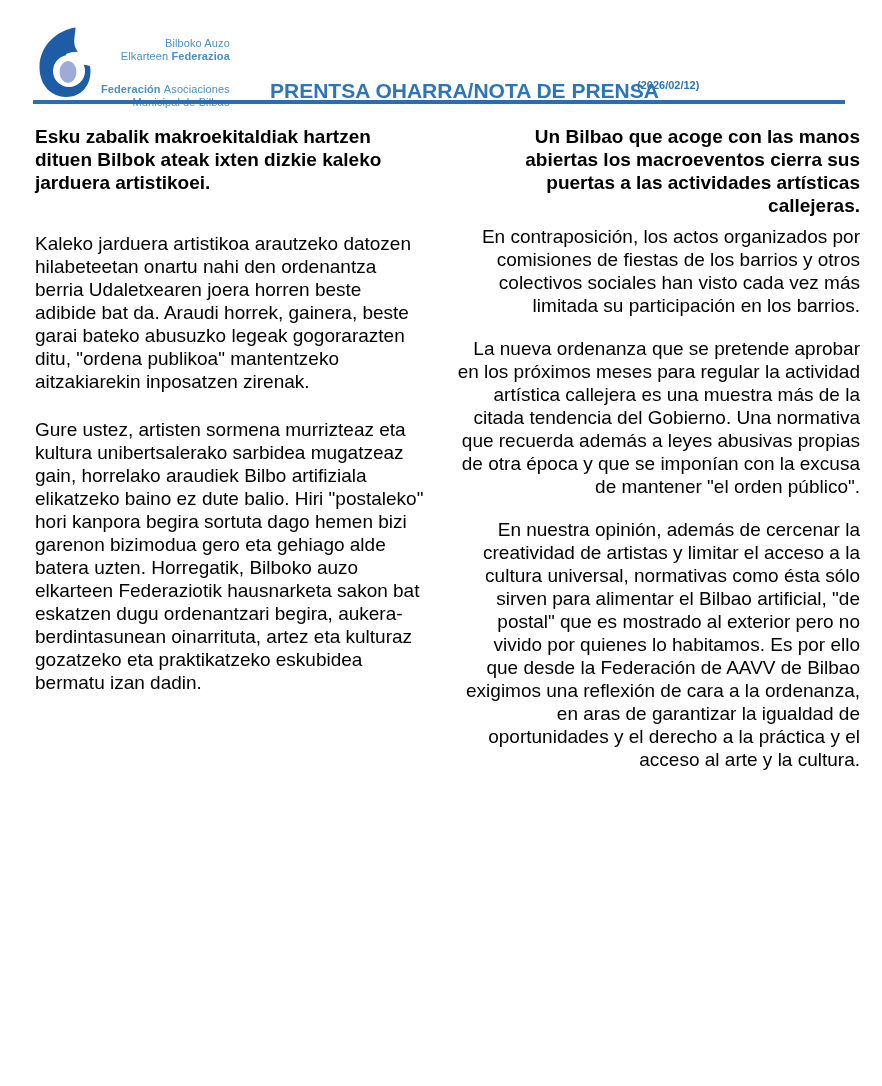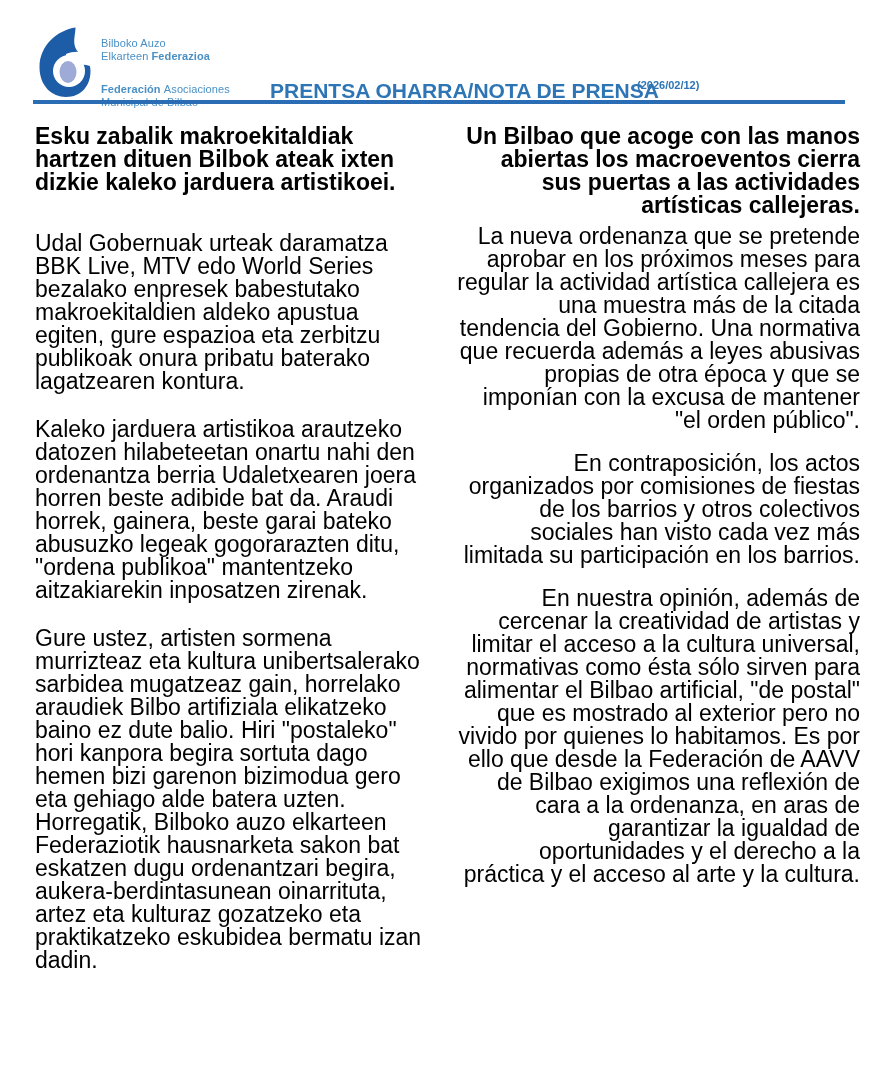--- a/index.html
+++ b/index.html
@@ -7,21 +7,21 @@
     position: relative;
     width: 882px;
     height: 1086px;
     background: #ffffff;
     font-family: "Liberation Sans", sans-serif;
     color: #000000;
     overflow: hidden;
   }
 
   
-  .header { position: absolute; top: 0; left: 0; width: 882px; height: 84px; }
+  .header { position: absolute; top: 0; left: 0; width: 882px; height: 84px; text-align: right; }
   .logo-svg { position: absolute; left: 36px; top: 26px; }
   .logo-text {
     position: absolute; left: 101px; top: 37px;
     font-size: 11px; line-height: 13px;
     color: #4A90C5;
     letter-spacing: 0.1px;
   }
   .logo-text .grp2 { margin-top: 20px; }
   .logo-text b { font-weight: bold; }
   .header-title {
@@ -43,21 +43,21 @@
   
   .columns {
     position: absolute; top: 125px; left: 35px;
     display: flex; gap: 30px;
   }
   .col { text-align: left; }
   .col-eu { width: 392px; }
   .col-es { width: 403px; text-align: right; }
   .col h2, .col p {
     margin: 0;
-    font-size: 23px;
+    font-size: 19px;
     line-height: 23px;
     letter-spacing: 0px;
   }
   .col h2 { font-weight: bold; }
   .col-eu h2 { margin-bottom: 38px; }
   .col-eu p  { margin-bottom: 25px; }
   .col-es h2 { margin-bottom: 8px; }
   .col-es p  { margin-bottom: 20px; }
 </style>
 </head>
@@ -87,26 +87,25 @@
 
     <div class="header-title">PRENTSA OHARRA/NOTA DE PRENSA</div>
     <div class="header-date">(2026/02/12)</div>
     <div class="header-rule"></div>
   </div>
 
   <div class="columns">
 
     <section class="col col-eu">
       <h2>Esku zabalik makroekitaldiak hartzen dituen Bilbok ateak ixten dizkie kaleko jarduera artistikoei.</h2>
-      <p>Udal Gobernuak urteak daramatza BBK Live, MTV edo World Series bezalako enpresek babestutako makroekitaldien aldeko apustua egiten, gure espazioa eta zerbitzu publikoak onura pribatu baterako lagatzearen kontura.</p>
       <p>Kaleko jarduera artistikoa arautzeko datozen hilabeteetan onartu nahi den ordenantza berria Udaletxearen joera horren beste adibide bat da. Araudi horrek, gainera, beste garai bateko abusuzko legeak gogorarazten ditu, "ordena publikoa" mantentzeko aitzakiarekin inposatzen zirenak.</p>
       <p>Gure ustez, artisten sormena murrizteaz eta kultura unibertsalerako sarbidea mugatzeaz gain, horrelako araudiek Bilbo artifiziala elikatzeko baino ez dute balio. Hiri "postaleko" hori kanpora begira sortuta dago hemen bizi garenon bizimodua gero eta gehiago alde batera uzten. Horregatik, Bilboko auzo elkarteen Federaziotik hausnarketa sakon bat eskatzen dugu ordenantzari begira, aukera-berdintasunean oinarrituta, artez eta kulturaz gozatzeko eta praktikatzeko eskubidea bermatu izan dadin.</p>
     </section>
 
     <section class="col col-es">
       <h2>Un Bilbao que acoge con las manos abiertas los macroeventos cierra sus puertas a las actividades artísticas callejeras.</h2>
+      <p>En contraposición, los actos organizados por comisiones de fiestas de los barrios y otros colectivos sociales han visto cada vez más limitada su participación en los barrios.</p>
       <p>La nueva ordenanza que se pretende aprobar en los próximos meses para regular la actividad artística callejera es una muestra más de la citada tendencia del Gobierno. Una normativa que recuerda además a leyes abusivas propias de otra época y que se imponían con la excusa de mantener "el orden público".</p>
-      <p>En contraposición, los actos organizados por comisiones de fiestas de los barrios y otros colectivos sociales han visto cada vez más limitada su participación en los barrios.</p>
       <p>En nuestra opinión, además de cercenar la creatividad de artistas y limitar el acceso a la cultura universal, normativas como ésta sólo sirven para alimentar el Bilbao artificial, "de postal" que es mostrado al exterior pero no vivido por quienes lo habitamos. Es por ello que desde la Federación de AAVV de Bilbao exigimos una reflexión de cara a la ordenanza, en aras de garantizar la igualdad de oportunidades y el derecho a la práctica y el acceso al arte y la cultura.</p>
     </section>
 
   </div>
 </div>
 
 </body></html>

